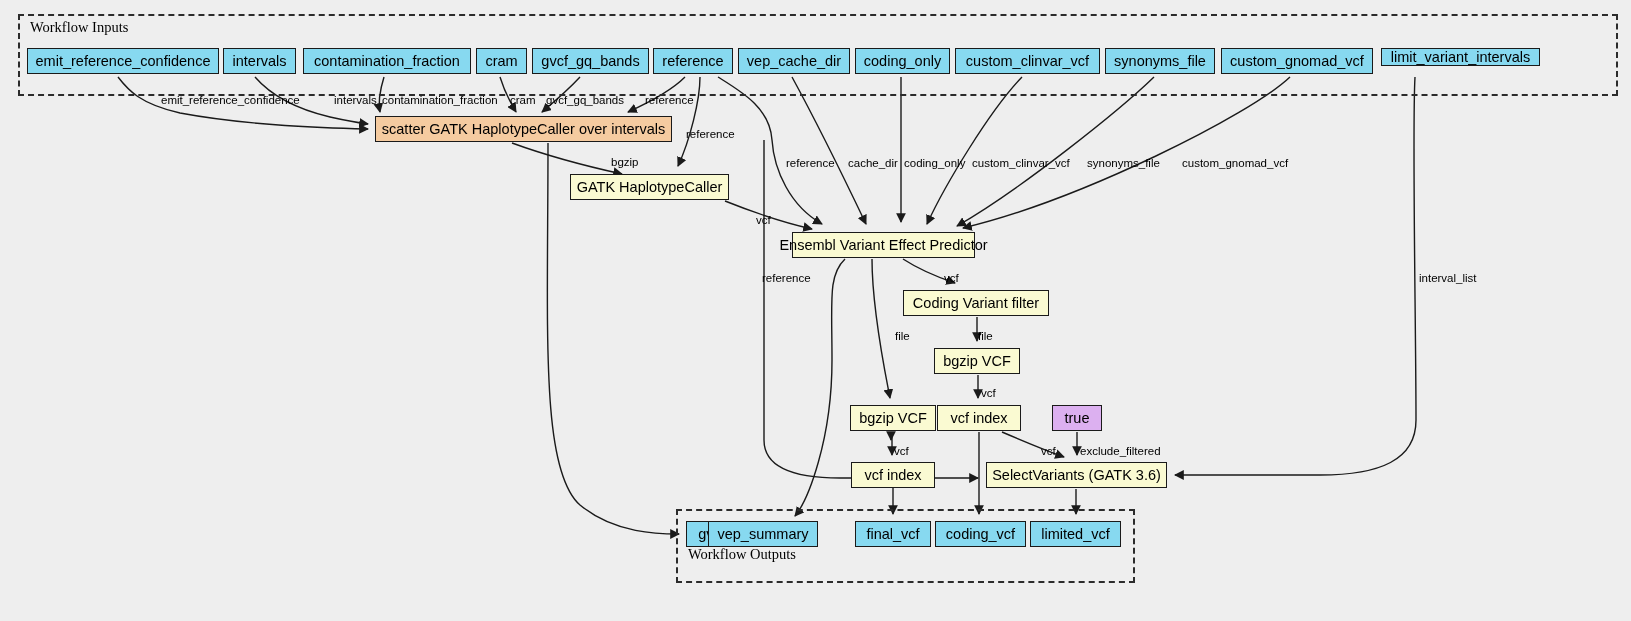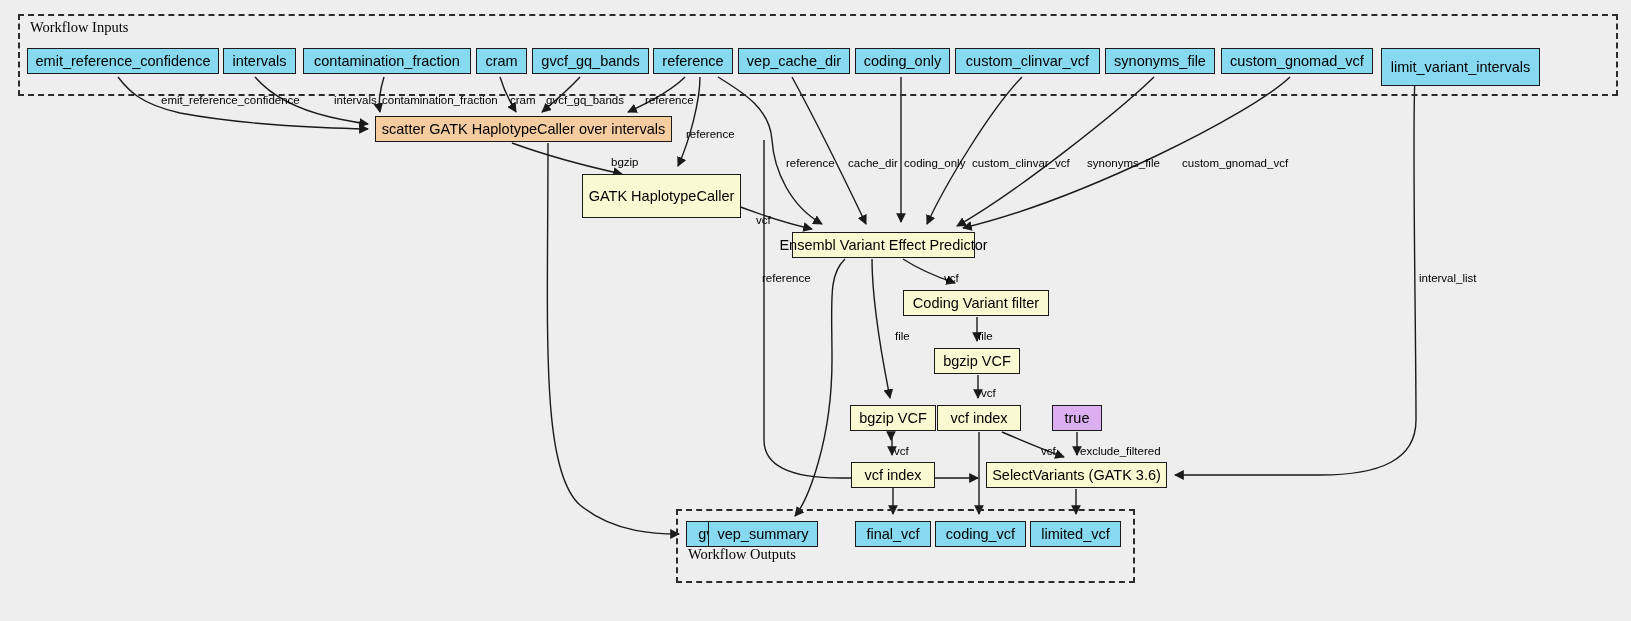--- a/index.html
+++ b/index.html
@@ -129,27 +129,27 @@
       </div>
       <div class="node n-input" style="left: 955px; top: 48px; width: 145px; height: 26px;">
         <span>custom_clinvar_vcf</span>
       </div>
       <div class="node n-input" style="left: 1105px; top: 48px; width: 110px; height: 26px;">
         <span>synonyms_file</span>
       </div>
       <div class="node n-input" style="left: 1221px; top: 48px; width: 152px; height: 26px;">
         <span>custom_gnomad_vcf</span>
       </div>
-      <div class="node n-input" style="left: 1381px; top: 48px; width: 159px; height: 38px;">
+      <div class="node n-input" style="left: 1381px; top: 48px; width: 159px; height: 18px;">
         <span>limit_variant_intervals</span>
       </div>
       <div class="node n-scatter" style="left: 375px; top: 116px; width: 297px; height: 26px;">
         <span>scatter GATK HaplotypeCaller over intervals</span>
       </div>
-      <div class="node n-step" style="left: 582px; top: 174px; width: 159px; height: 44px;">
+      <div class="node n-step" style="left: 570px; top: 174px; width: 159px; height: 26px;">
         <span>GATK HaplotypeCaller</span>
       </div>
       <div class="node n-step" style="left: 792px; top: 232px; width: 183px; height: 26px;">
         <span>Ensembl Variant Effect Predictor</span>
       </div>
       <div class="node n-step" style="left: 903px; top: 290px; width: 146px; height: 26px;">
         <span>Coding Variant filter</span>
       </div>
       <div class="node n-step" style="left: 934px; top: 348px; width: 86px; height: 26px;">
         <span>bgzip VCF</span>

